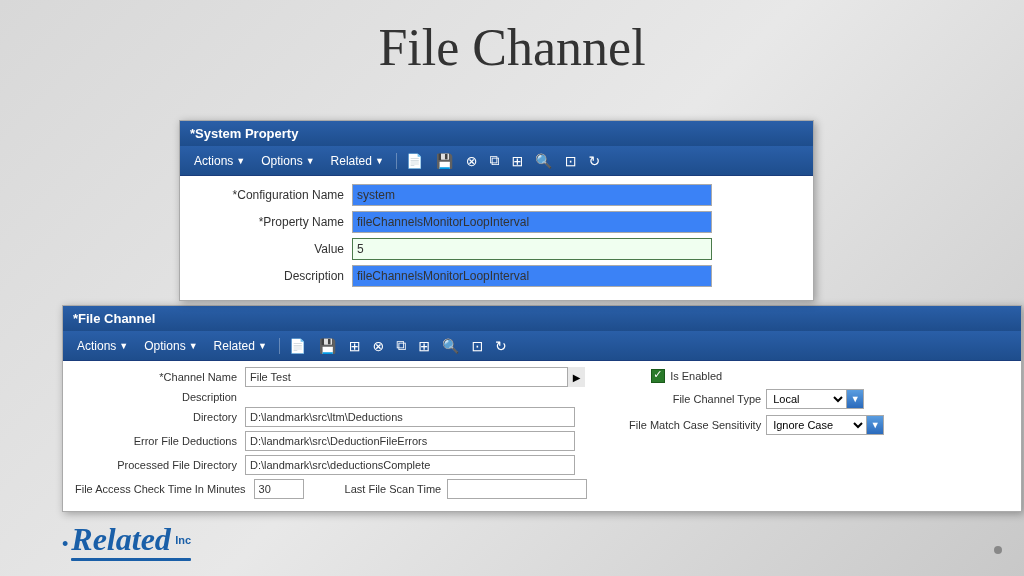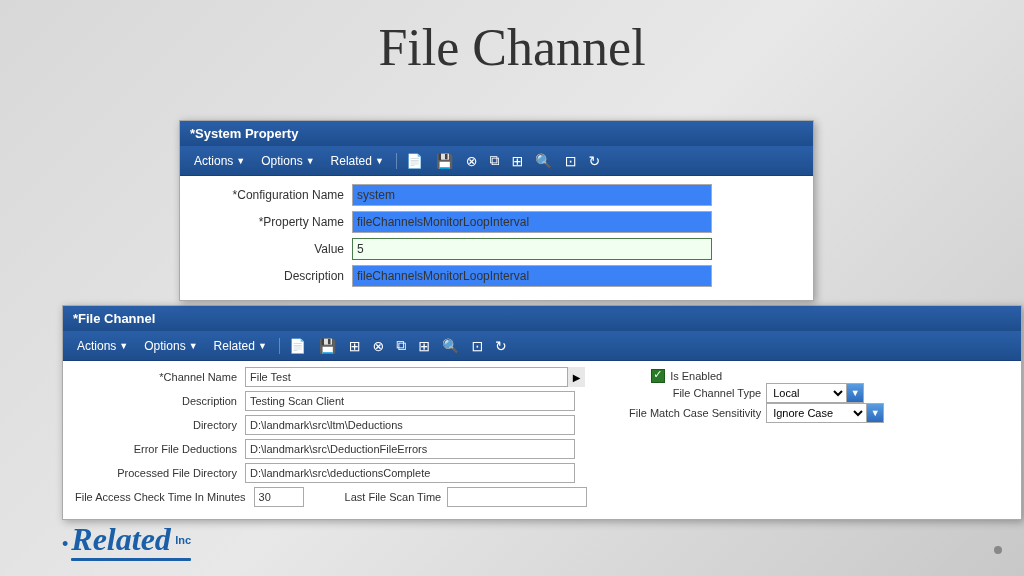--- a/index.html
+++ b/index.html
@@ -345,21 +345,20 @@
       <div class="fc-row">
         <span class="fc-label">*Channel Name</span>
         <div class="channel-name-wrapper">
           <input class="fc-input" style="width: 340px;" type="text" value="File Test">
           <div class="arrow-btn">▶</div>
         </div>
       </div>
 
       <div class="fc-row">
         <span class="fc-label">Description</span>
-        <input class="fc-input" style="width: 330px;" type="text" value="Testing Scan Client">
       </div>
 
       <div class="fc-row">
         <span class="fc-label">Directory</span>
         <input class="fc-input" style="width: 330px;" type="text" value="D:\landmark\src\ltm\Deductions">
       </div>
 
       <div class="fc-row">
         <span class="fc-label">Error File Deductions</span>
         <input class="fc-input" style="width: 330px;" type="text" value="D:\landmark\src\DeductionFileErrors">
@@ -371,21 +370,21 @@
       </div>
 
       <div class="fc-row">
         <span class="fc-label">File Access Check Time In Minutes</span>
         <input class="fc-input short" type="text" value="30" style="">
         <span style="font-size:11px; color:#333; margin: 0 6px; padding-left: 35px;">Last File Scan Time</span>
         <input class="fc-input" style="width: 140px;" type="text" value="">
       </div>
     </div>
 
-    <div style="margin-left: 24px; display:flex; flex-direction:column; padding-top:2px;">
+    <div style="margin-left: 24px; display:flex; flex-direction:column; gap:6px; padding-top:2px;">
 
       <div style="display:flex; align-items:center; gap:5px; margin-left:40px;">
         <div class="checked-icon"></div>
         <span style="font-size:11px; color:#333;">Is Enabled</span>
       </div>
 
       <div style="display:flex; align-items:center; gap:5px;">
         <span style="font-size:11px; color:#333; text-align:right; min-width:150px;">File Channel Type</span>
         <div class="select-with-arrow">
           <select style="height:20px; border:1px solid #aaa; font-size:11px; padding:0 2px; background:white; border-right:none; min-width:80px;">

